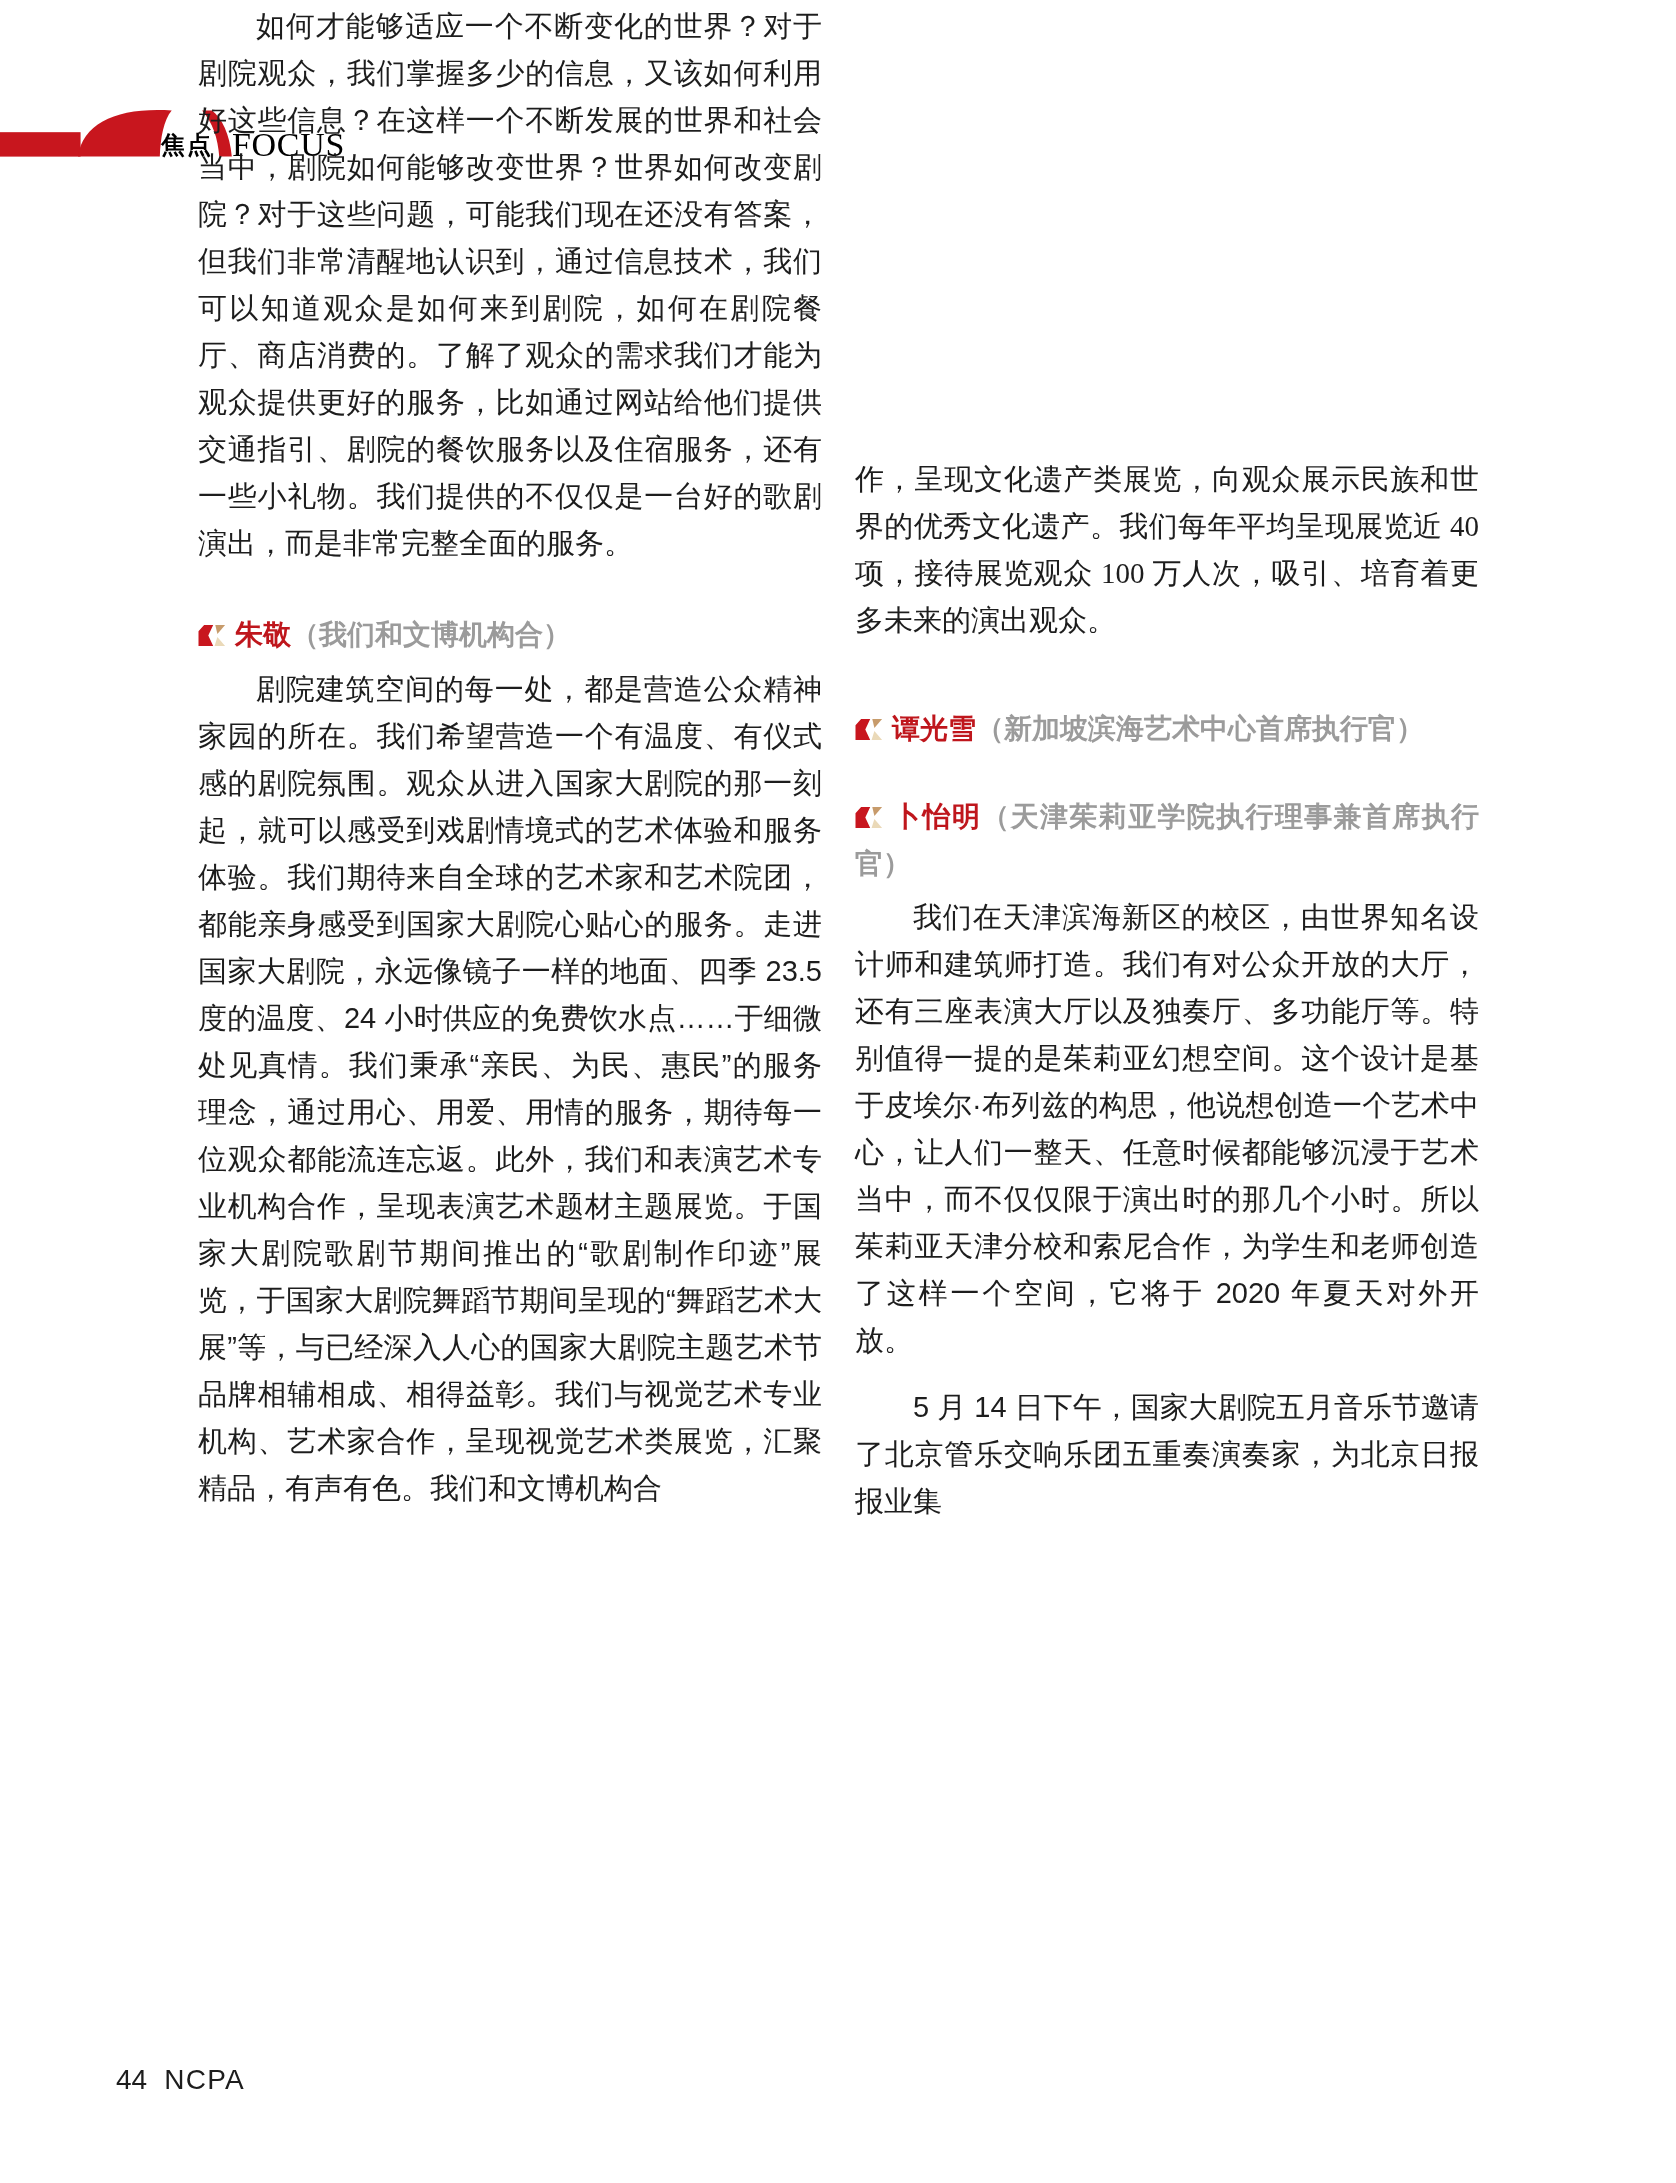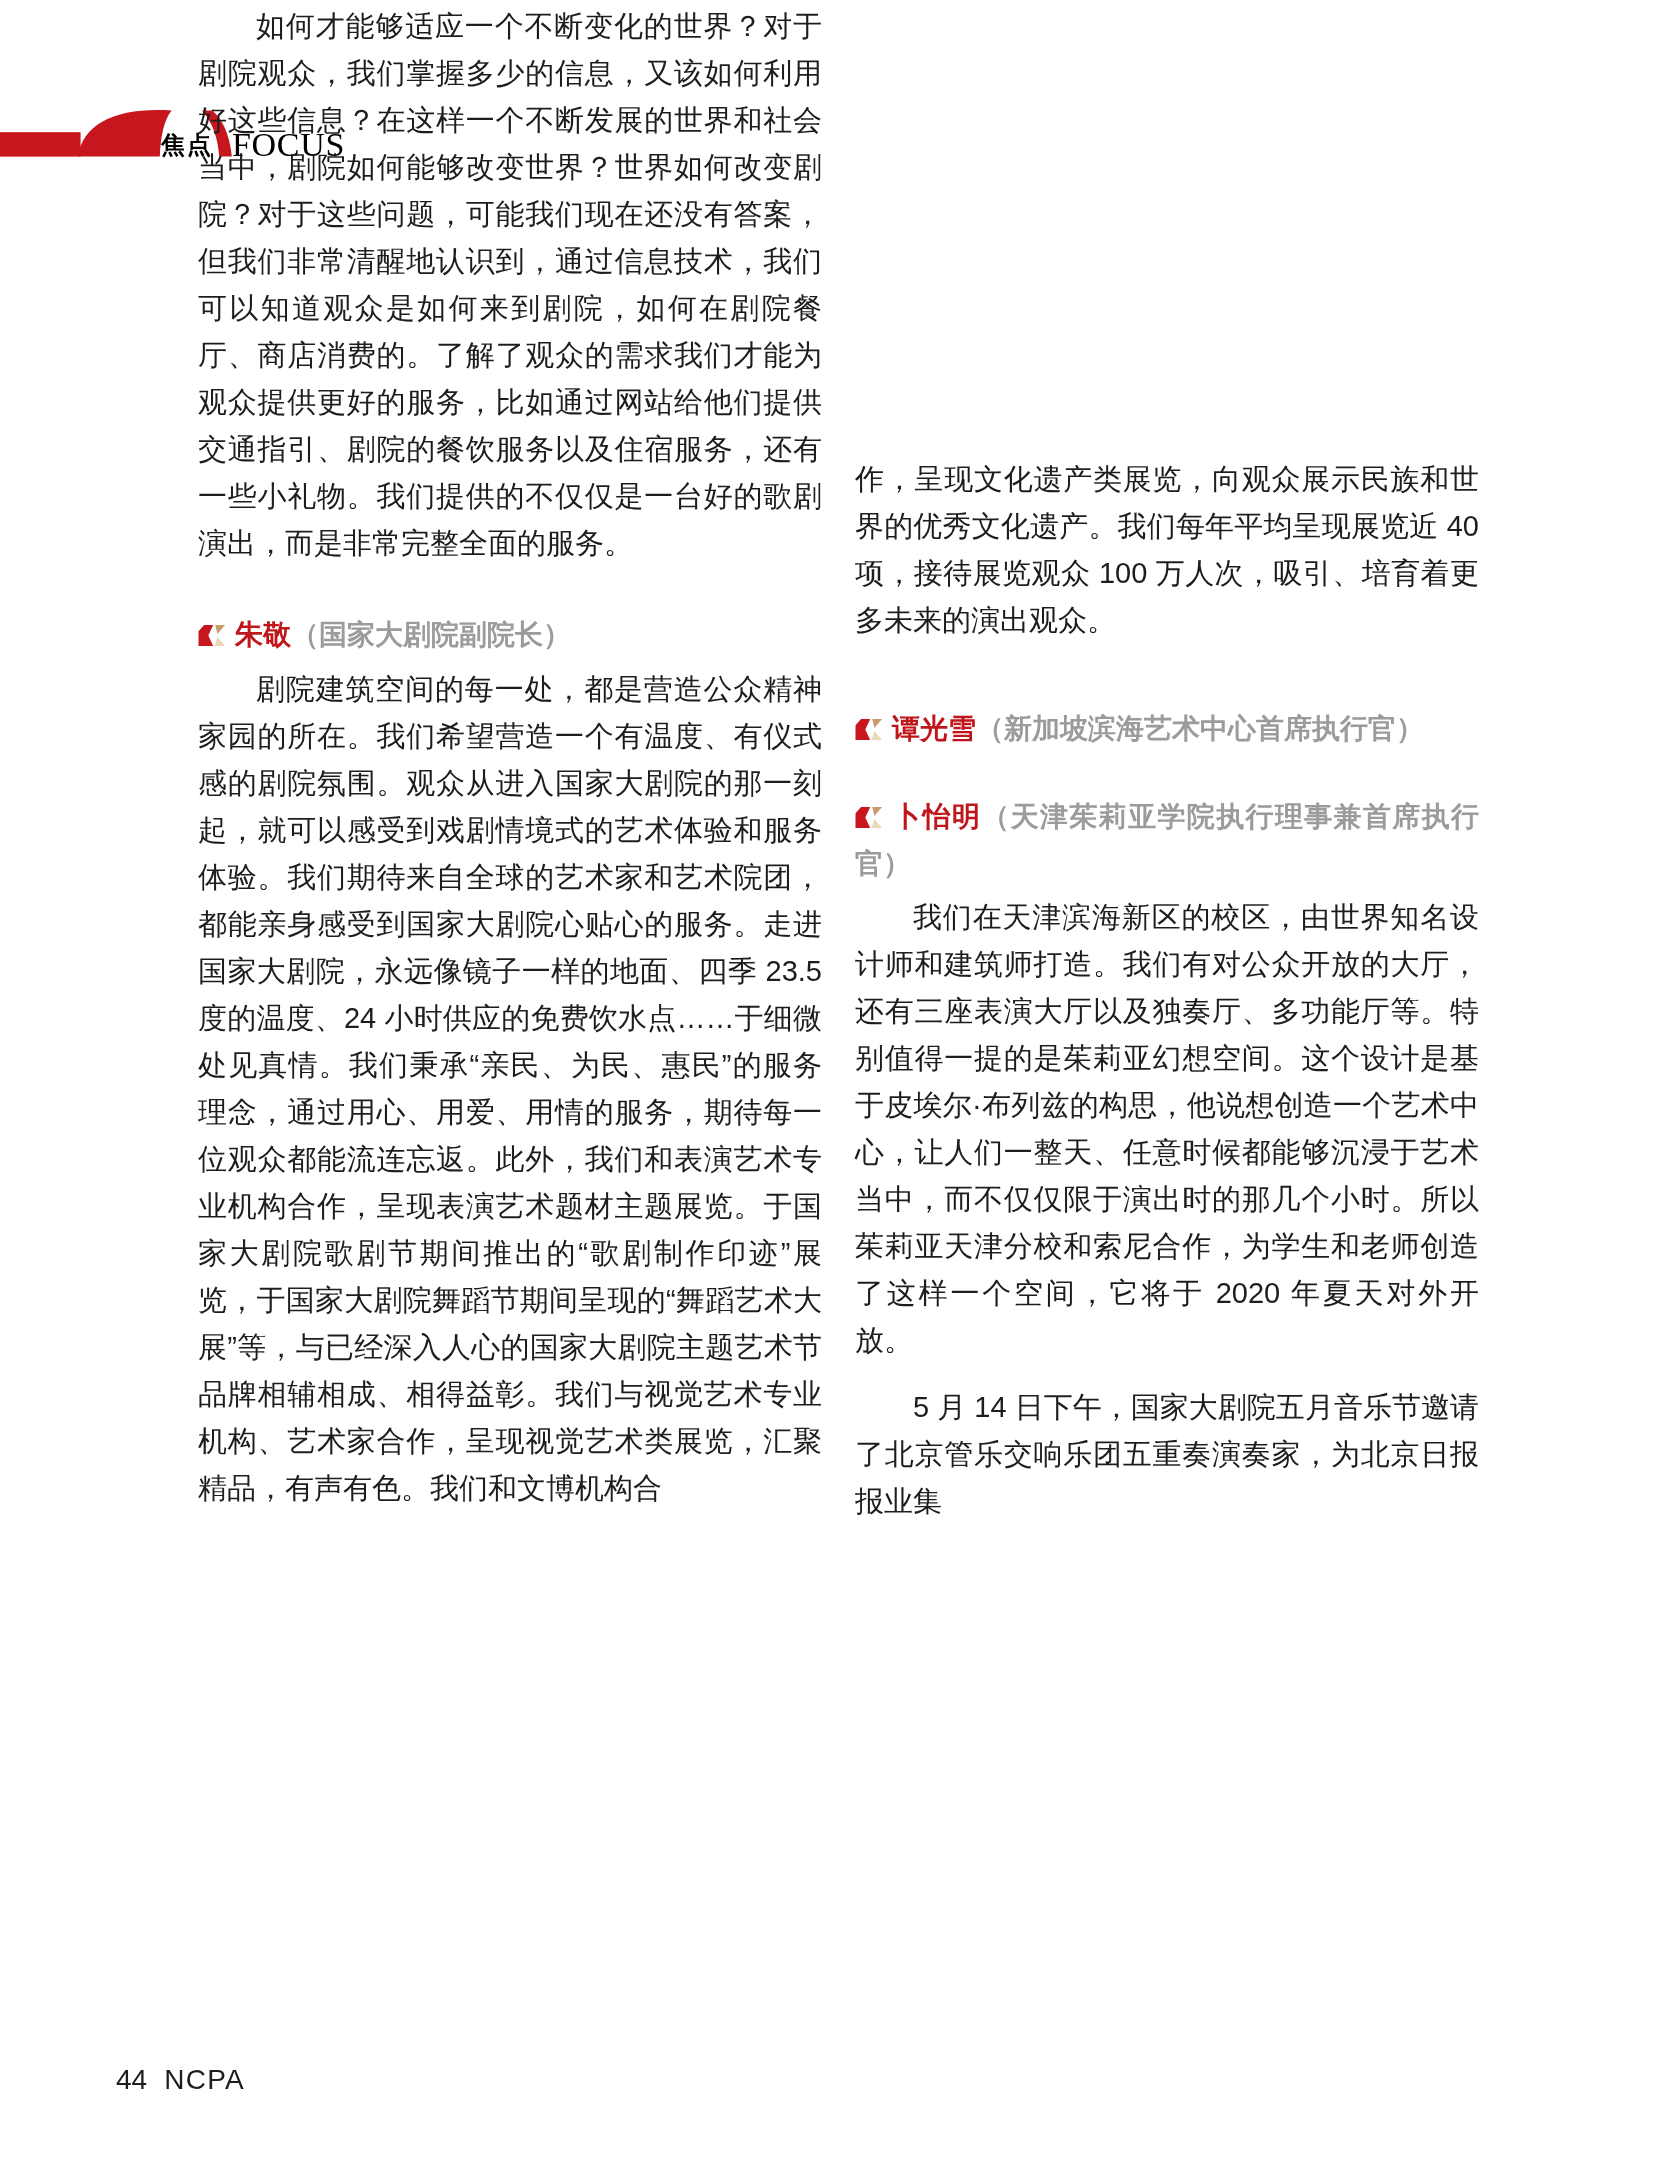--- a/index.html
+++ b/index.html
@@ -55,30 +55,30 @@
   <div class="col col-left">
 
 
     <p class="body-para indent" style="margin-top:3px;">如何才能够适应一个不断变化的世界？对于剧院观众，我们掌握多少的信息，又该如何利用好这些信息？在这样一个不断发展的世界和社会当中，剧院如何能够改变世界？世界如何改变剧院？对于这些问题，可能我们现在还没有答案，但我们非常清醒地认识到，通过信息技术，我们可以知道观众是如何来到剧院，如何在剧院餐厅、商店消费的。了解了观众的需求我们才能为观众提供更好的服务，比如通过网站给他们提供交通指引、剧院的餐饮服务以及住宿服务，还有一些小礼物。我们提供的不仅仅是一台好的歌剧演出，而是非常完整全面的服务。</p>
 
     <p class="spk" style="margin-top:44px;">
       <svg class="icon" viewBox="0 0 40 30" aria-hidden="true">
         <polygon points="0,9 8,0 21,0 14,15 21,30 0,30" fill="#c8161e"></polygon>
         <polygon points="24,0 38,0 27,13" fill="#c79b6b"></polygon>
         <polygon points="27,17 38,30 23,30" fill="#ead9b8"></polygon>
-      </svg><span class="nm">朱敬</span><span class="rl">（国家大剧院副院长）</span>
+      </svg><span class="nm">朱敬</span><span class="rl">（我们和文博机构合）</span>
     </p>
 
     <p class="body-para indent" style="margin-top:8px;">剧院建筑空间的每一处，都是营造公众精神家园的所在。我们希望营造一个有温度、有仪式感的剧院氛围。观众从进入国家大剧院的那一刻起，就可以感受到戏剧情境式的艺术体验和服务体验。我们期待来自全球的艺术家和艺术院团，都能亲身感受到国家大剧院心贴心的服务。走进国家大剧院，永远像镜子一样的地面、四季 23.5 度的温度、24 小时供应的免费饮水点……于细微处见真情。我们秉承“亲民、为民、惠民”的服务理念，通过用心、用爱、用情的服务，期待每一位观众都能流连忘返。此外，我们和表演艺术专业机构合作，呈现表演艺术题材主题展览。于国家大剧院歌剧节期间推出的“歌剧制作印迹”展览，于国家大剧院舞蹈节期间呈现的“舞蹈艺术大展”等，与已经深入人心的国家大剧院主题艺术节品牌相辅相成、相得益彰。我们与视觉艺术专业机构、艺术家合作，呈现视觉艺术类展览，汇聚精品，有声有色。我们和文博机构合</p>
 
   </div>
 
   <div class="col col-right">
 
-    <p class="body-para" style="margin-top:456px;">作，呈现文化遗产类展览，向观众展示民族和世界的优秀文化遗产。我们每年平均呈现展览近 40 项，接待展览观众 100 万人次，吸引、培育着更多未来的演出观众。</p>
+    <p class="body-para" style="margin-top:456px;font-family:Liberation Serif, serif;">作，呈现文化遗产类展览，向观众展示民族和世界的优秀文化遗产。我们每年平均呈现展览近 40 项，接待展览观众 100 万人次，吸引、培育着更多未来的演出观众。</p>
 
     <p class="spk" style="margin-top:61px;">
       <svg class="icon" viewBox="0 0 40 30" aria-hidden="true">
         <polygon points="0,9 8,0 21,0 14,15 21,30 0,30" fill="#c8161e"></polygon>
         <polygon points="24,0 38,0 27,13" fill="#c79b6b"></polygon>
         <polygon points="27,17 38,30 23,30" fill="#ead9b8"></polygon>
       </svg><span class="nm">谭光雪</span><span class="rl">（新加坡滨海艺术中心首席执行官）</span>
     </p>
 
 

